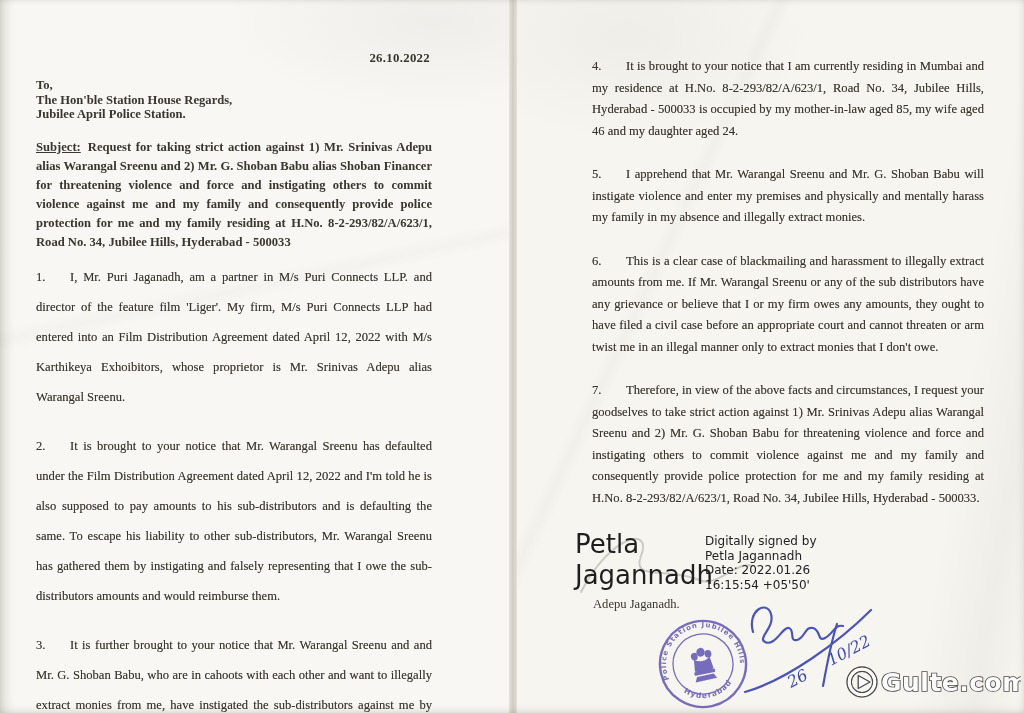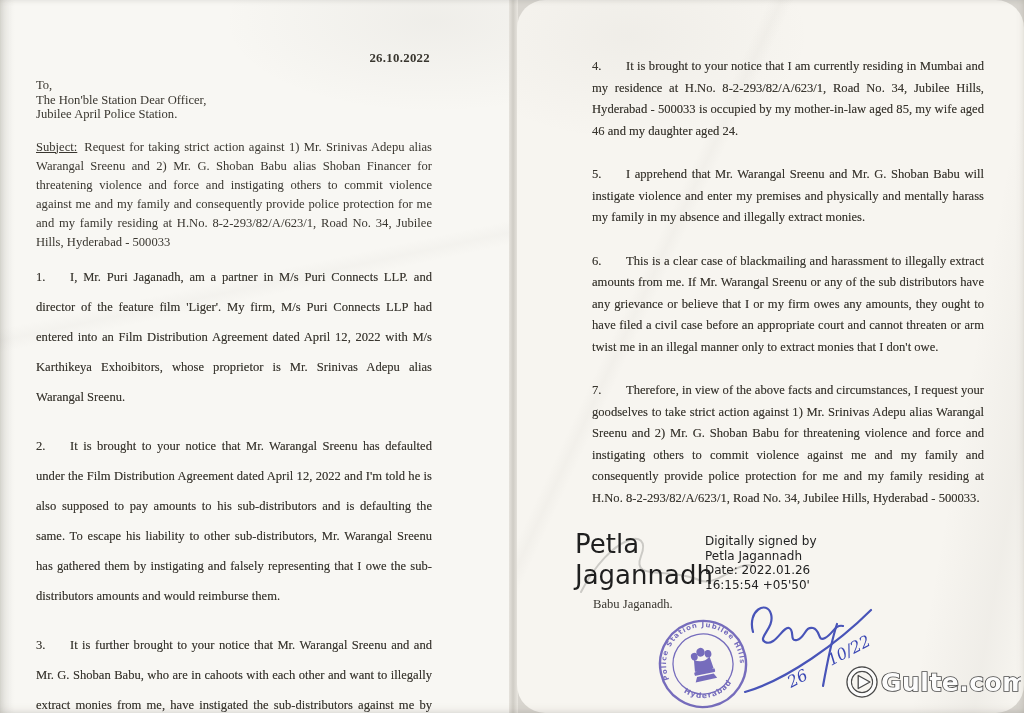--- a/index.html
+++ b/index.html
@@ -10,35 +10,35 @@
     background:
       radial-gradient(ellipse 300px 130px at 85% 3%, rgba(120,115,105,.07), transparent 70%),
       linear-gradient(168deg, transparent 40%, rgba(120,115,105,.035) 41.5%, transparent 43%),
       linear-gradient(90deg, rgba(100,95,85,.07), transparent 3%),
       #f8f7f3;}
   .page-right{left:517px;width:507px;
     background:
       radial-gradient(ellipse 260px 150px at 22% 5%, rgba(120,115,105,.06), transparent 70%),
       linear-gradient(115deg, transparent 30%, rgba(120,115,105,.04) 31.5%, transparent 33%),
       linear-gradient(100deg, transparent 82%, rgba(120,115,105,.06) 92%, transparent 99%),
-      #f7f5f0; border-radius: 28px;}
+      #f7f5f0;}
   .seam{position:absolute;top:0;left:509px;width:9px;height:713px;
     background:linear-gradient(90deg,#e6e3dd 0%,#cfccc5 45%,#e9e6e0 100%);}
   .vignette{position:absolute;inset:0;pointer-events:none;z-index:6;
     box-shadow:inset 8px 0 12px -8px rgba(90,85,75,.30),
                inset -5px 0 9px -6px rgba(90,85,75,.22),
                inset 0 -7px 11px -8px rgba(90,85,75,.22),
                inset 0 5px 9px -7px rgba(90,85,75,.16);}
   .col{position:absolute;}
   .col-l{left:36px;top:50px;width:396px;}
   .col-r{left:75px;top:56px;width:392px;}
   .date{font-size:12.8px;font-weight:700;text-align:right;line-height:16px;
         margin-bottom:12px;letter-spacing:.3px;padding-right:2px;}
-  .addr{font-size:12.6px;line-height:14.5px;font-weight:400;margin-bottom:16px;}
-  .subject{font-size:12.6px;font-weight:400;line-height:19px;text-align:justify;margin-bottom:10px;}
+  .addr{font-size:12.6px;line-height:14.5px;font-weight:700;margin-bottom:16px;}
+  .subject{font-size:12.6px;font-weight:700;line-height:19px;text-align:justify;margin-bottom:10px;}
   .subject .sl{text-decoration:underline;margin-right:7px;}
   .salut{font-size:12.8px;font-weight:700;line-height:15px;margin:16px 0 18px 0;}
   .para{font-size:12.6px;line-height:30px;text-align:justify;margin-bottom:19px;
         text-shadow:0 0 .3px rgba(57,54,47,.5);}
   .col-r .para{line-height:21.5px;margin-bottom:22px;}
   .col-r .para.p7{margin-bottom:12px;font-family:Liberation Serif, serif;}
   .pnum{display:inline-block;width:34px;}
   .closing{font-size:12.8px;line-height:15px;}
   .signame{position:absolute;left:58px;top:529px;width:150px;
         font-family:"DejaVu Sans","Liberation Sans",sans-serif;
@@ -55,21 +55,21 @@
 </head>
 <body>
 
 <div class="canvas">
 
   <div class="page page-left">
     <div class="col col-l">
       <div class="date">26.10.2022</div>
       <div class="addr">
         <div>To,</div>
-        <div>The Hon'ble Station Dear Officer,</div>
+        <div>The Hon'ble Station House Regards,</div>
         <div>Jubilee April Police Station.</div>
       </div>
       <div class="subject">
         <span class="sl">Subject:</span><span>Request for taking strict action against 1) Mr. Srinivas Adepu alias Warangal Sreenu and 2) Mr. G. Shoban Babu alias Shoban Financer for threatening violence and force and instigating others to commit violence against me and my family and consequently provide police protection for me and my family residing at H.No. 8-2-293/82/A/623/1, Road No. 34, Jubilee Hills, Hyderabad - 500033</span>
       </div>
       <div class="para">
         <span class="pnum">1.</span><span>I, Mr. Puri Jaganadh, am a partner in M/s Puri Connects LLP. and director of the feature film 'Liger'. My firm, M/s Puri Connects LLP had entered into an Film Distribution Agreement dated April 12, 2022 with M/s Karthikeya Exhoibitors, whose proprietor is Mr. Srinivas Adepu alias Warangal Sreenu.</span>
       </div>
       <div class="para">
         <span class="pnum">2.</span><span>It is brought to your notice that Mr. Warangal Sreenu has defaulted under the Film Distribution Agreement dated April 12, 2022 and I'm told he is also supposed to pay amounts to his sub-distributors and is defaulting the same. To escape his liability to other sub-distributors, Mr. Warangal Sreenu has gathered them by instigating and falsely representing that I owe the sub-distributors amounts and would reimburse them.</span>
@@ -102,21 +102,21 @@
       <path d="M14 72 C 44 14, 86 6, 74 36 C 64 62, 100 46, 132 60 C 150 68, 170 40, 186 46" fill="none" stroke="#a8a6a2" stroke-width="2" opacity="0.55" stroke-linecap="round"></path>
     </svg>
 
     <div class="signame">Petla Jagannadh</div>
     <div class="sigdetails">
       <div>Digitally signed by</div>
       <div>Petla Jagannadh</div>
       <div>Date: 2022.01.26</div>
       <div>16:15:54 +05'50'</div>
     </div>
-    <div class="typedname">Babu Jaganadh.</div>
+    <div class="typedname">Adepu Jaganadh.</div>
 
     <svg class="stamp" width="92" height="101" viewBox="0 0 92 101">
       <g transform="rotate(-12 46 52)" opacity="0.8">
         <circle cx="46" cy="52" r="43" fill="none" stroke="#564bb0" stroke-width="2.4"></circle>
         <circle cx="46" cy="52" r="30" fill="none" stroke="#564bb0" stroke-width="1.3"></circle>
         <defs>
           <path id="arcTop" d="M 11.2 64.7 A 37 37 0 1 1 80.8 64.7" fill="none"></path>
           <path id="arcBot" d="M 18.1 71.5 A 34 34 0 0 0 73.85 71.5" fill="none"></path>
         </defs>
         <text font-family="DejaVu Sans, sans-serif" font-size="7" letter-spacing="1" fill="#564bb0" font-weight="bold">

